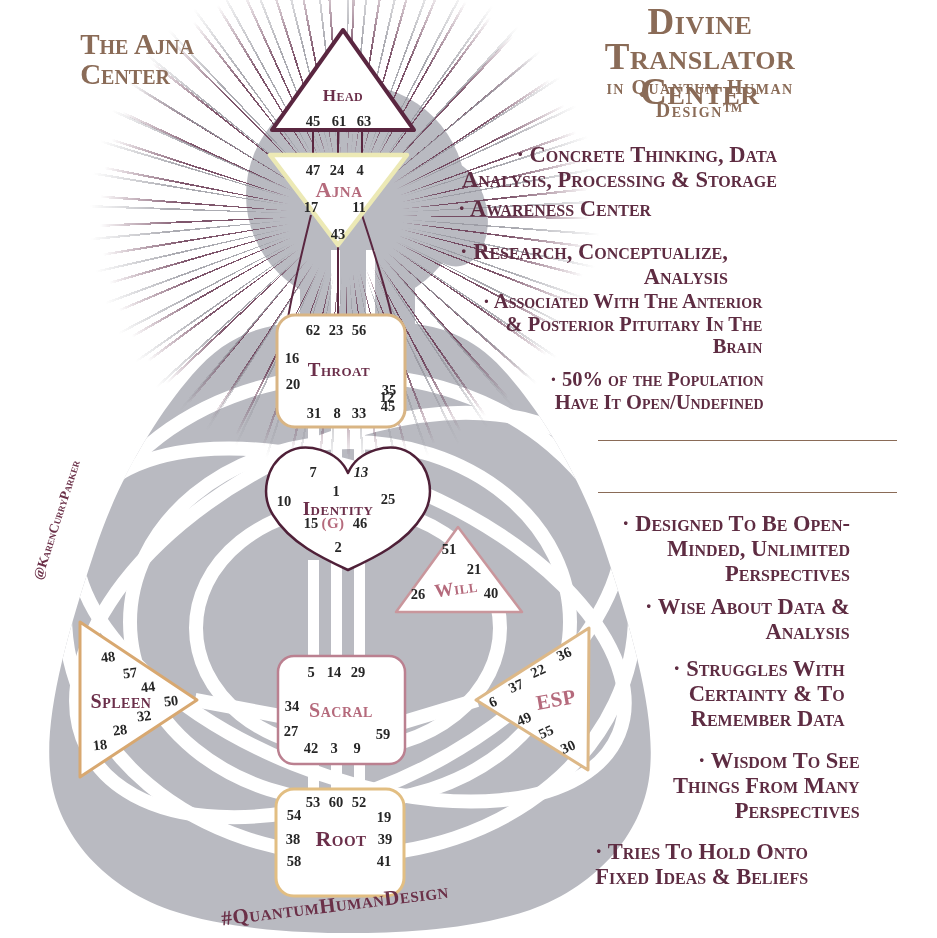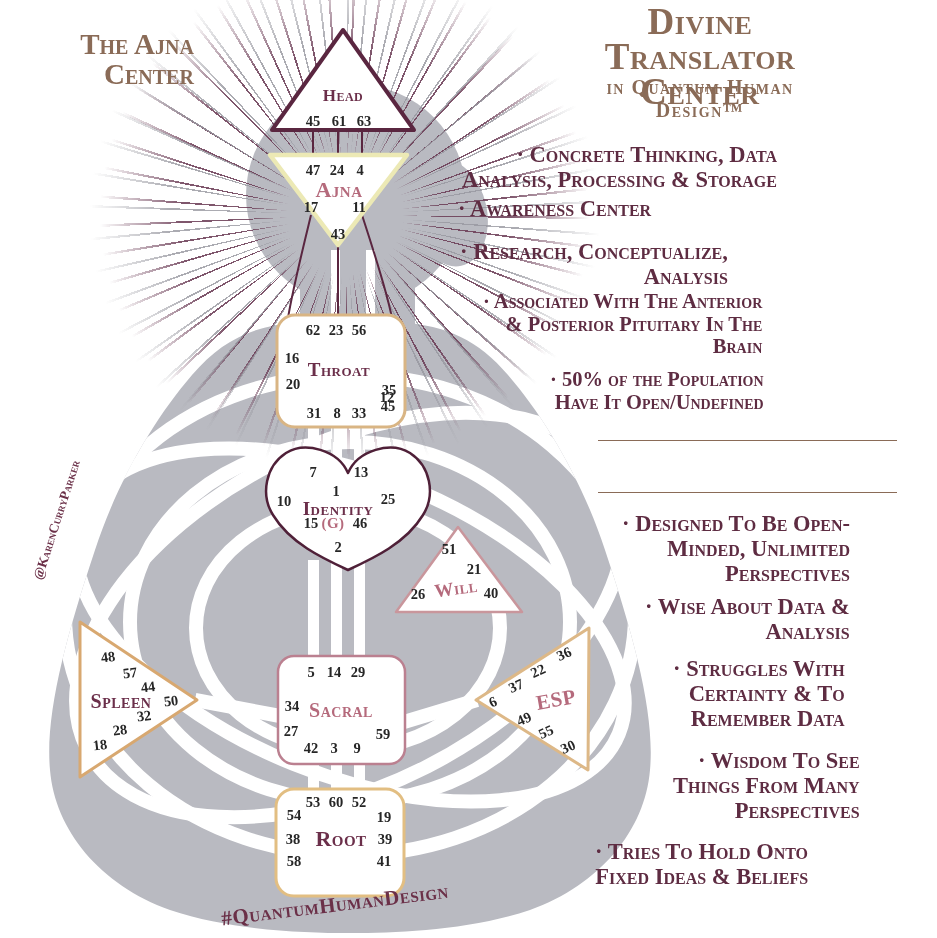--- a/index.html
+++ b/index.html
@@ -21,21 +21,21 @@
     mask-image:radial-gradient(circle, transparent 62px, #000 100px, #000 175px, transparent 255px);
   }
 
   
   .abs{position:absolute;}
   .pre{white-space:pre-line;}
   .sc{font-variant:small-caps;}
   .brown{color:#8a6b57;}
   .maroon{color:#5e2c42;}
 
-  .left-title{font-size:29px;font-weight:bold;text-align:right;line-height:1.02;}
+  .left-title{font-size:29px;font-weight:bold;text-align:left;line-height:1.02;}
   .main-title{font-size:37px;font-weight:bold;text-align:center;line-height:0.95;letter-spacing:.5px;}
   .subtitle{font-size:20px;font-weight:bold;text-align:center;letter-spacing:1.5px;}
   .bullet{font-weight:bold;line-height:1.1;text-align:right;}
   .b22{font-size:22.5px;}
   .b20{font-size:20.5px;}
   .when{font-size:26px;font-weight:bold;text-align:center;width:300px;}
   .divider{position:absolute;width:299px;border-top:1.6px solid #8a6b57;}
 
   .g{position:absolute;font-size:14.5px;font-weight:bold;color:#262626;
      transform:translate(-50%,-50%);line-height:1;}
@@ -190,21 +190,21 @@
     <span class="g" style="left:293px;top:384px;">20</span>
     <span class="g" style="left:387px;top:397px;">12</span>
     <span class="g" style="left:314px;top:413px;">31</span>
     <span class="g" style="left:337px;top:413px;">8</span>
     <span class="g" style="left:359px;top:413px;">33</span>
     <span class="g" style="left:388px;top:406px;">45</span>
 
     <span class="cl dark sc" style="left:338px;top:508px;font-size:19px;">Identity</span>
     <span class="cl pink" style="left:333px;top:523px;font-size:15px;">(G)</span>
     <span class="g" style="left:313px;top:472px;">7</span>
-    <span class="g" style="left:361px;top:472px;">13</span>
+    <span class="g" style="left:361px;top:472px;font-style:italic;">13</span>
     <span class="g" style="left:336px;top:491px;">1</span>
     <span class="g" style="left:284px;top:501px;text-align:right;">10</span>
     <span class="g" style="left:388px;top:499px;">25</span>
     <span class="g" style="left:311px;top:523px;">15</span>
     <span class="g" style="left:360px;top:523px;">46</span>
     <span class="g" style="left:338px;top:547px;">2</span>
 
     <span class="cl pink sc" style="left:456px;top:588px;font-size:19px;transform:translate(-50%,-50%) rotate(-8deg);">Will</span>
     <span class="g" style="left:449px;top:549px;">51</span>
     <span class="g" style="left:474px;top:569px;">21</span>

